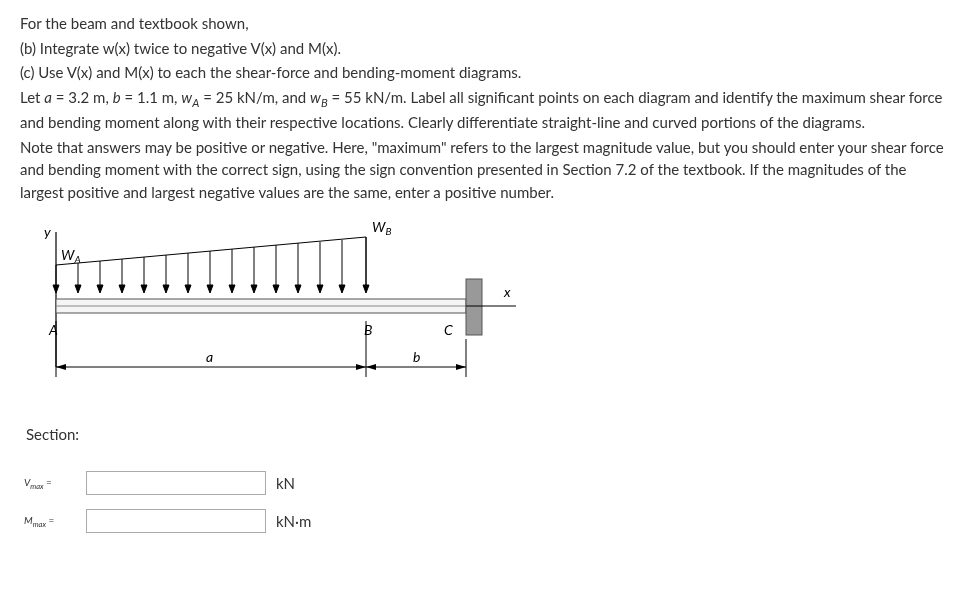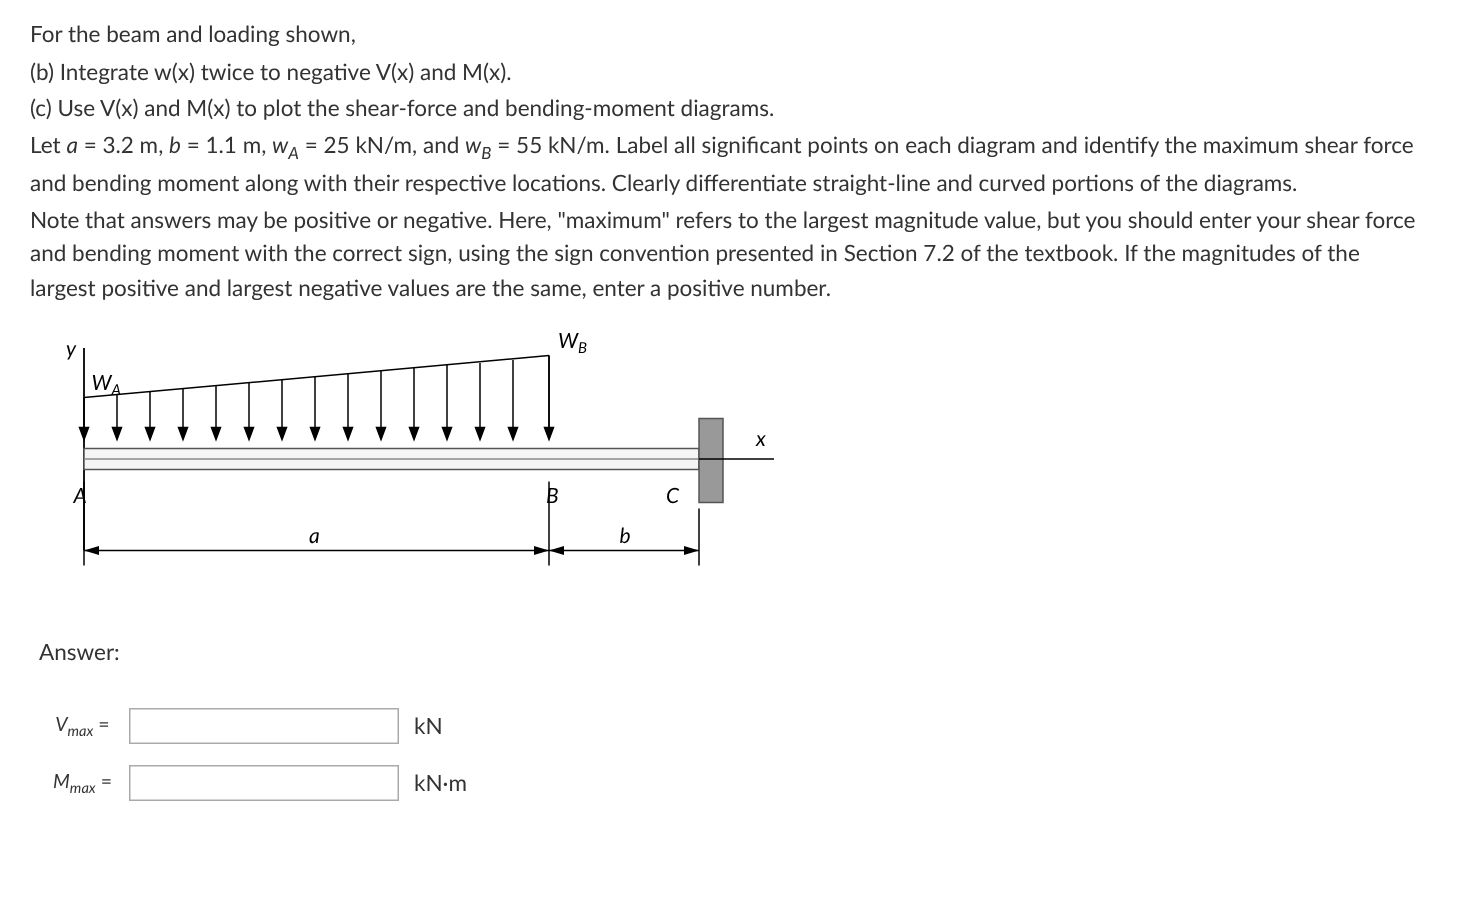--- a/index.html
+++ b/index.html
@@ -18,39 +18,39 @@
     .diagram-wrap { margin: 14px 0 18px 6px; }
     .answer-label { font-weight: 400; margin: 20px 0 24px 6px; font-size: 15px; }
     .answer-row {
       display: flex;
       align-items: center;
       margin: 10px 0 10px 4px;
       height: 28px;
     }
     .ans-label {
       width: 62px;
-      text-align: center;
-      font-size: 13px;
+      text-align: left;
+      font-size: 10px;
     }
     .ans-input {
       width: 180px;
       height: 24px;
       border: 1px solid #aaa;
       background: #fff;
       margin-right: 10px;
     }
     .ans-unit { font-size: 15px; text-align: right; }
   </style>
 </head>
 <body>
 
 <div class="problem-text">
-  <p>For the beam and loading shown,</p>
+  <p>For the beam and textbook shown,</p>
   <p><span>(b) Integrate w(x) twice to negative V(x) and M(x).</span></p>
-  <p><span>(c) Use V(x) and M(x) to plot the shear-force and bending-moment diagrams.</span></p>
+  <p><span>(c) Use V(x) and M(x) to each the shear-force and bending-moment diagrams.</span></p>
   <p>
     <span>Let </span><i>a</i><span> = 3.2 m, </span><i>b</i><span> = 1.1 m, </span><i>w</i><sub><i>A</i></sub><span> = 25 kN/m, and </span><i>w</i><sub><i>B</i></sub><span> = 55 kN/m. Label all significant points on each diagram and identify the maximum shear force and bending moment along with their respective locations. Clearly differentiate straight-line and curved portions of the diagrams.</span>
   </p>
   <p class="spaced">Note that answers may be positive or negative. Here, "maximum" refers to the largest magnitude value, but you should enter your shear force and bending moment with the correct sign, using the sign convention presented in Section 7.2 of the textbook. If the magnitudes of the largest positive and largest negative values are the same, enter a positive number.</p>
 </div>
 
 <div class="diagram-wrap">
   <svg width="500" height="180" viewBox="0 0 500 180">
 
     <line x1="30" y1="15" x2="30" y2="150" stroke="#000" stroke-width="1.2"></line>
@@ -115,21 +115,21 @@
     <polygon points="30,150 40,147 40,153" fill="#000"></polygon>
     <polygon points="340,150 330,147 330,153" fill="#000"></polygon>
     <line x1="340" y1="150" x2="440" y2="150" stroke="#000" stroke-width="1"></line>
     <polygon points="340,150 350,147 350,153" fill="#000"></polygon>
     <polygon points="440,150 430,147 430,153" fill="#000"></polygon>
     <text x="180" y="145" font-size="14" font-style="italic">a</text>
     <text x="387" y="145" font-size="14" font-style="italic">b</text>
   </svg>
 </div>
 
-<p class="answer-label">Answer:</p>
+<p class="answer-label">Section:</p>
 
 <div class="answer-row">
   <span class="ans-label">
     <i>V</i><sub><i>max</i></sub><span> =</span>
   </span>
   <input class="ans-input" type="text" style="">
   <span class="ans-unit">kN</span>
 </div>
 
 <div class="answer-row">

